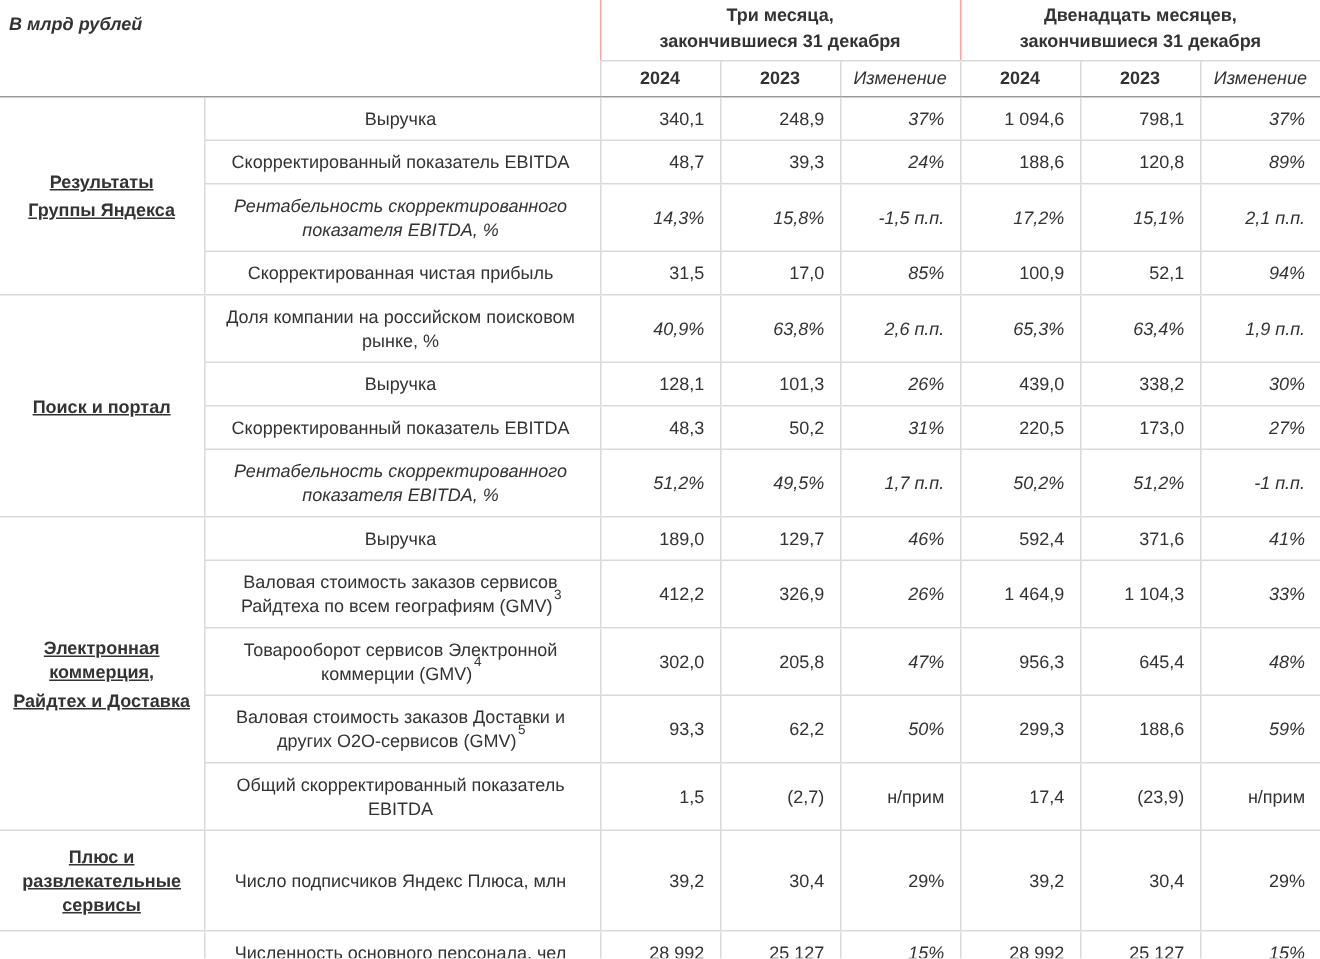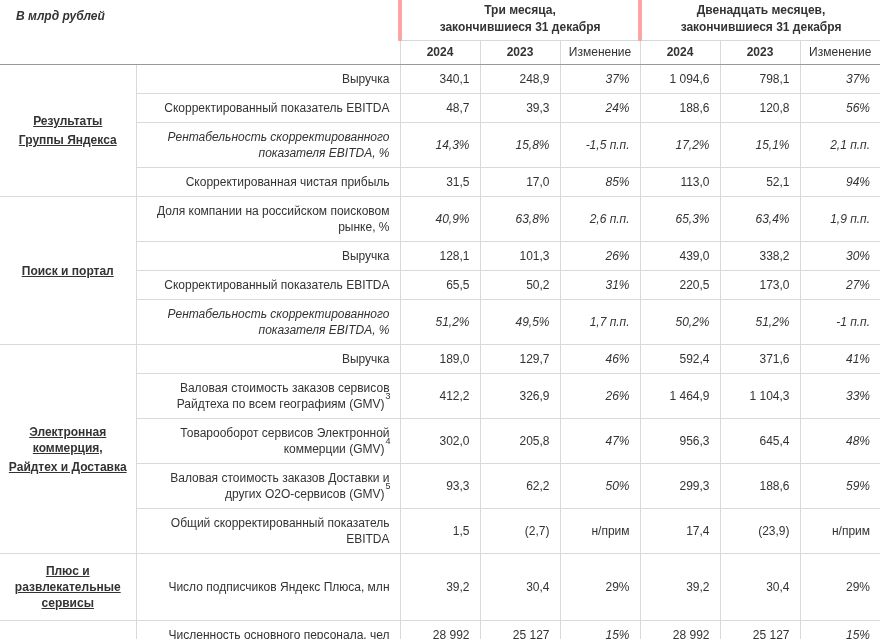--- a/index.html
+++ b/index.html
@@ -22,59 +22,59 @@
     font-size:12px;
   }
   col.c-group  { width:136px; }
   col.c-metric { width:264px; }
   col.c-val    { width:80px; }
 
   
   td.unit-cell {
     vertical-align:top;
     text-align:left;
-    padding:9px 8px 4px 16px;
+    padding:9px 8px 4px 6px;
     font-weight:bold;
     font-style:italic;
     border-bottom:1px solid #999999;
   }
   td.colgroup-cell {
     height:38px;
     text-align:center;
     vertical-align:middle;
     font-weight:bold;
     line-height:17px;
     padding:2px 4px 4px;
-    border-left:4px solid #fca5a5;
+    border-left:1px solid #fca5a5;
     border-bottom:1px solid #d9d9d9;
   }
   tr.year-row td {
     height:24px;
     text-align:center;
     vertical-align:middle;
     padding:3px 8px 4px;
     border-left:1px solid #d9d9d9;
     border-bottom:1px solid #999999;
   }
   tr.year-row td.year { font-weight:bold; }
-  tr.year-row td.chg  { }
+  tr.year-row td.chg  { font-style:italic; }
 
   
   tbody td { border-top:1px solid #d9d9d9; vertical-align:middle; }
   tbody tr:last-child td { border-bottom:1px solid #d9d9d9; }
   td.group-cell {
     text-align:center;
     font-weight:bold;
     line-height:16px;
     padding:6px 8px;
     border-right:1px solid #d9d9d9;
   }
   td.group-cell div { margin:3px 0;text-decoration:underline; }
   td.metric-cell {
-    text-align:right;
+    text-align:center;
     padding:6px 10px 6px 8px;
     line-height:16px;
   }
   td.metric-cell sup {
     font-size:9px;
     line-height:0;
     position:relative;
     top:-4px;
     left:1px;
   }
@@ -138,37 +138,37 @@
           <td class="val-cell">798,1</td>
           <td class="val-cell it">37%</td>
         </tr>
         <tr>
           <td class="metric-cell">Скорректированный показатель EBITDA</td>
           <td class="val-cell">48,7</td>
           <td class="val-cell">39,3</td>
           <td class="val-cell it">24%</td>
           <td class="val-cell">188,6</td>
           <td class="val-cell">120,8</td>
-          <td class="val-cell it">56%</td>
+          <td class="val-cell it">89%</td>
         </tr>
         <tr>
           <td class="metric-cell it">Рентабельность скорректированного показателя EBITDA, %</td>
           <td class="val-cell it">14,3%</td>
           <td class="val-cell it">15,8%</td>
           <td class="val-cell it">-1,5 п.п.</td>
           <td class="val-cell it">17,2%</td>
           <td class="val-cell it">15,1%</td>
           <td class="val-cell it">2,1 п.п.</td>
         </tr>
         <tr>
           <td class="metric-cell">Скорректированная чистая прибыль</td>
           <td class="val-cell">31,5</td>
           <td class="val-cell">17,0</td>
           <td class="val-cell it">85%</td>
-          <td class="val-cell">113,0</td>
+          <td class="val-cell">100,9</td>
           <td class="val-cell">52,1</td>
           <td class="val-cell it">94%</td>
         </tr>
         <tr>
           <td class="group-cell" rowspan="4">
             <div>Поиск и портал</div>
           </td>
           <td class="metric-cell">Доля компании на российском поисковом рынке, %</td>
           <td class="val-cell it">40,9%</td>
           <td class="val-cell it">63,8%</td>
@@ -181,21 +181,21 @@
           <td class="metric-cell">Выручка</td>
           <td class="val-cell">128,1</td>
           <td class="val-cell">101,3</td>
           <td class="val-cell it">26%</td>
           <td class="val-cell">439,0</td>
           <td class="val-cell">338,2</td>
           <td class="val-cell it">30%</td>
         </tr>
         <tr>
           <td class="metric-cell">Скорректированный показатель EBITDA</td>
-          <td class="val-cell">65,5</td>
+          <td class="val-cell">48,3</td>
           <td class="val-cell">50,2</td>
           <td class="val-cell it">31%</td>
           <td class="val-cell">220,5</td>
           <td class="val-cell">173,0</td>
           <td class="val-cell it">27%</td>
         </tr>
         <tr>
           <td class="metric-cell it">Рентабельность скорректированного показателя EBITDA, %</td>
           <td class="val-cell it">51,2%</td>
           <td class="val-cell it">49,5%</td>

